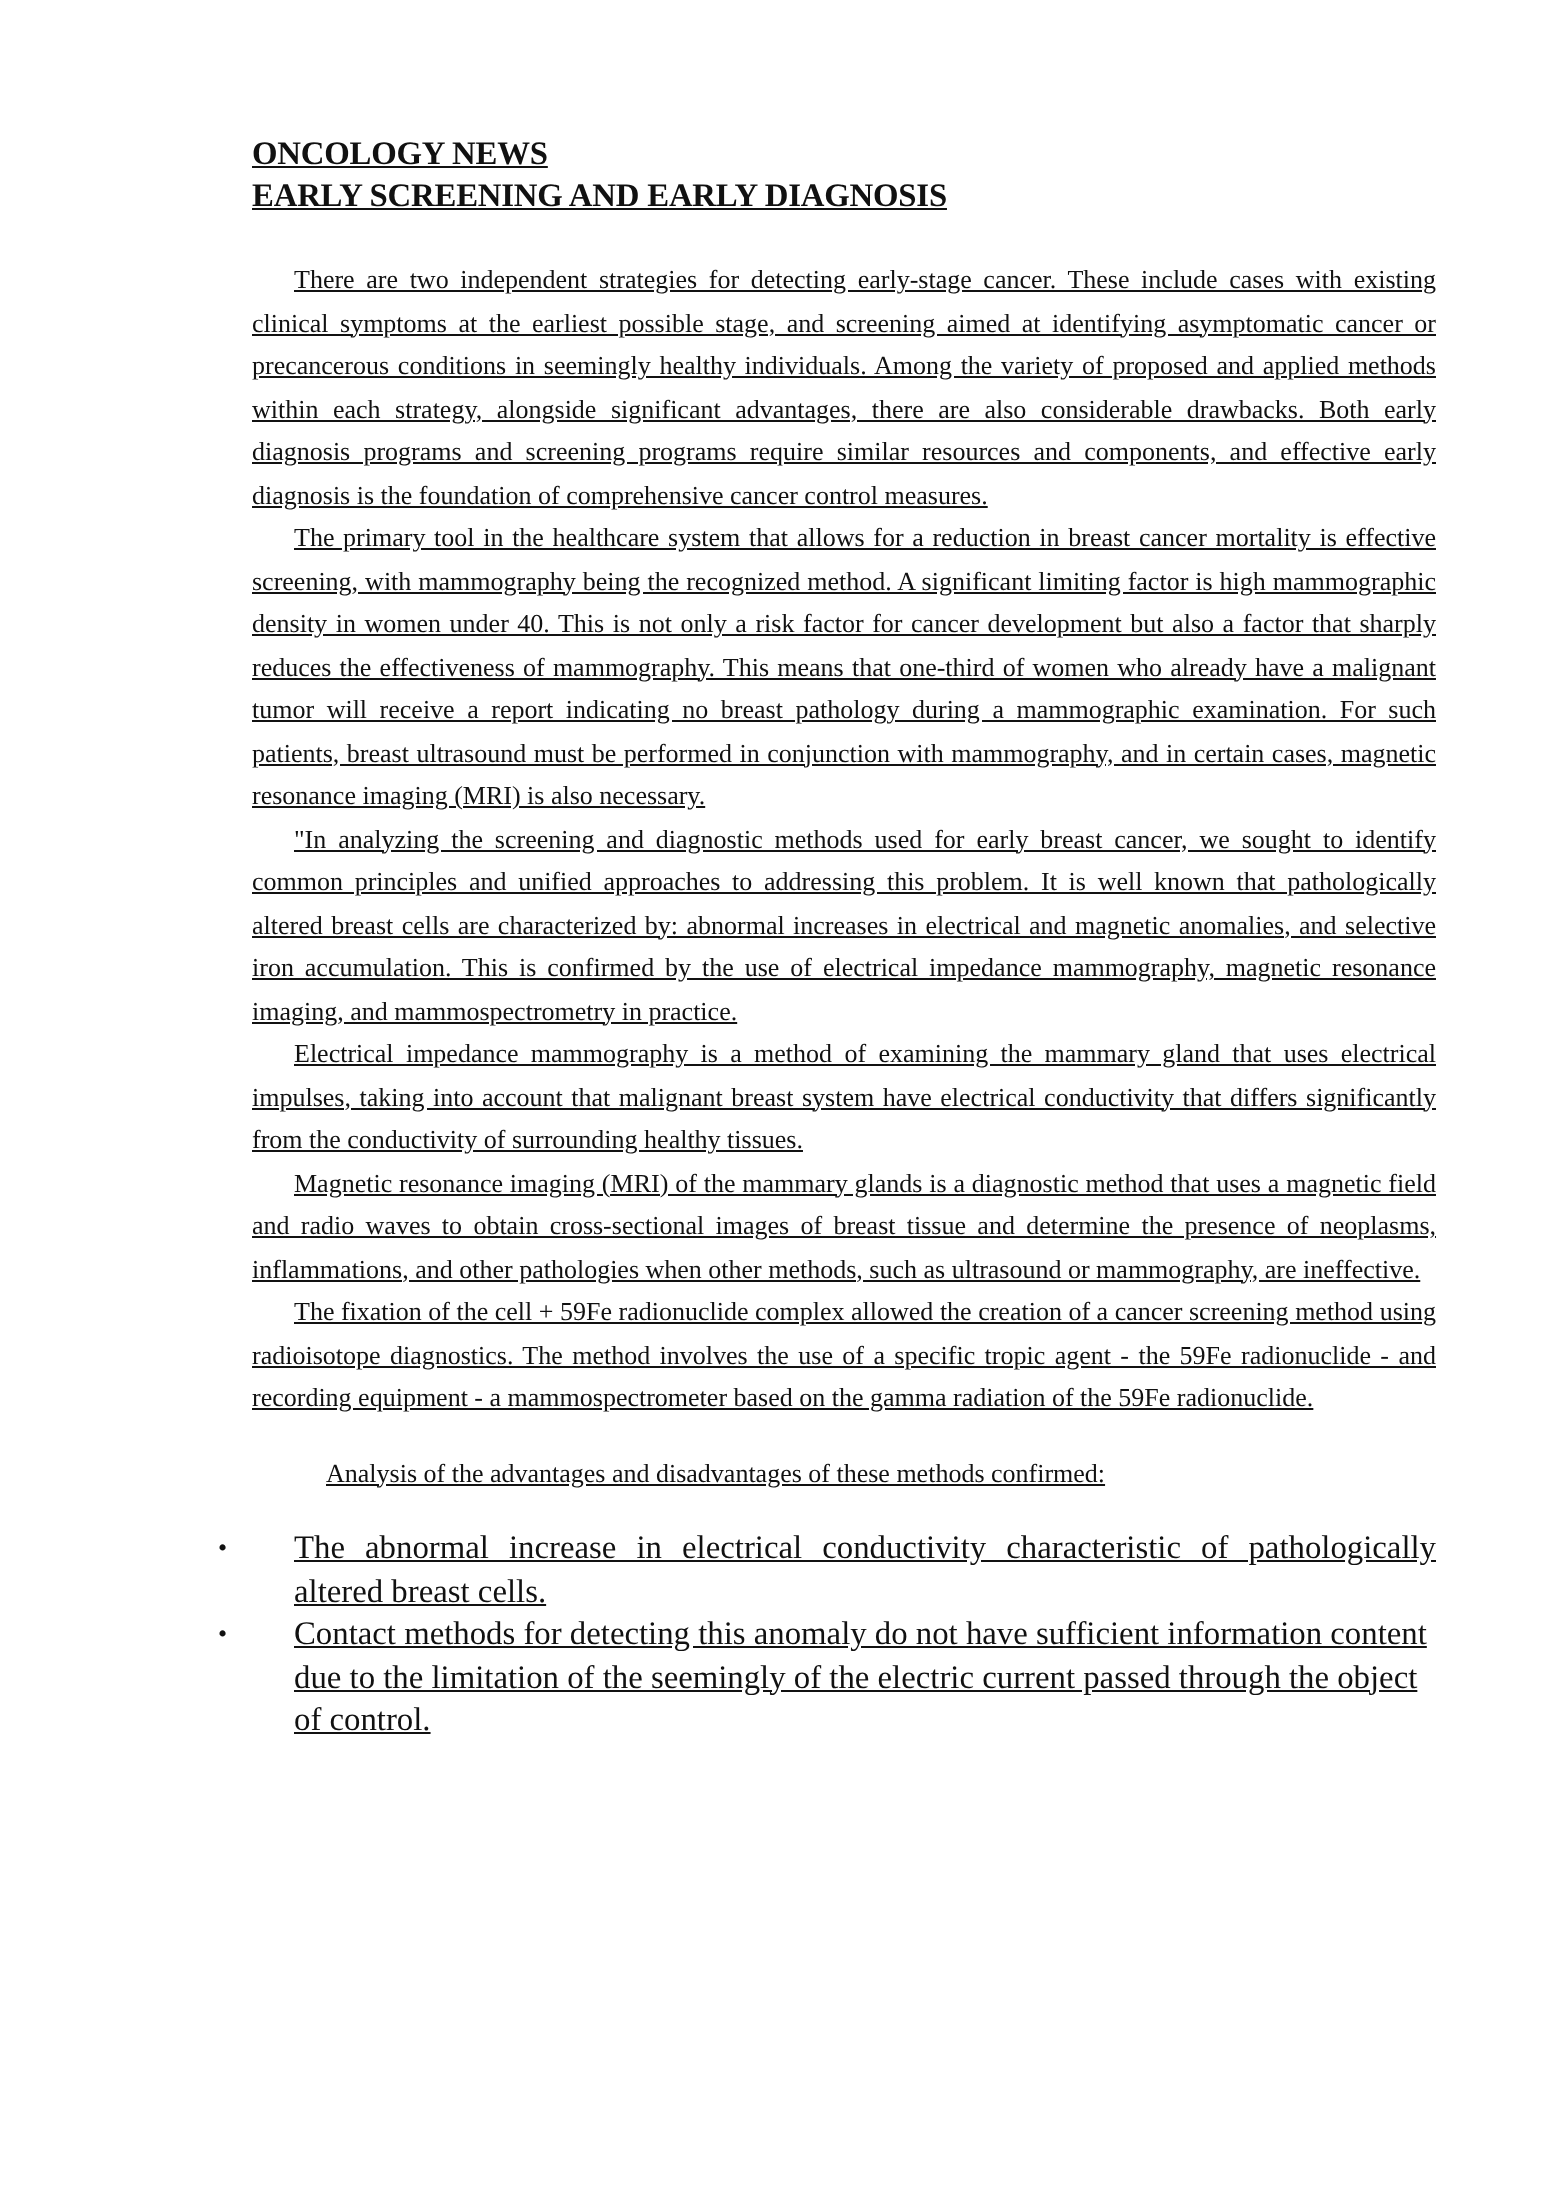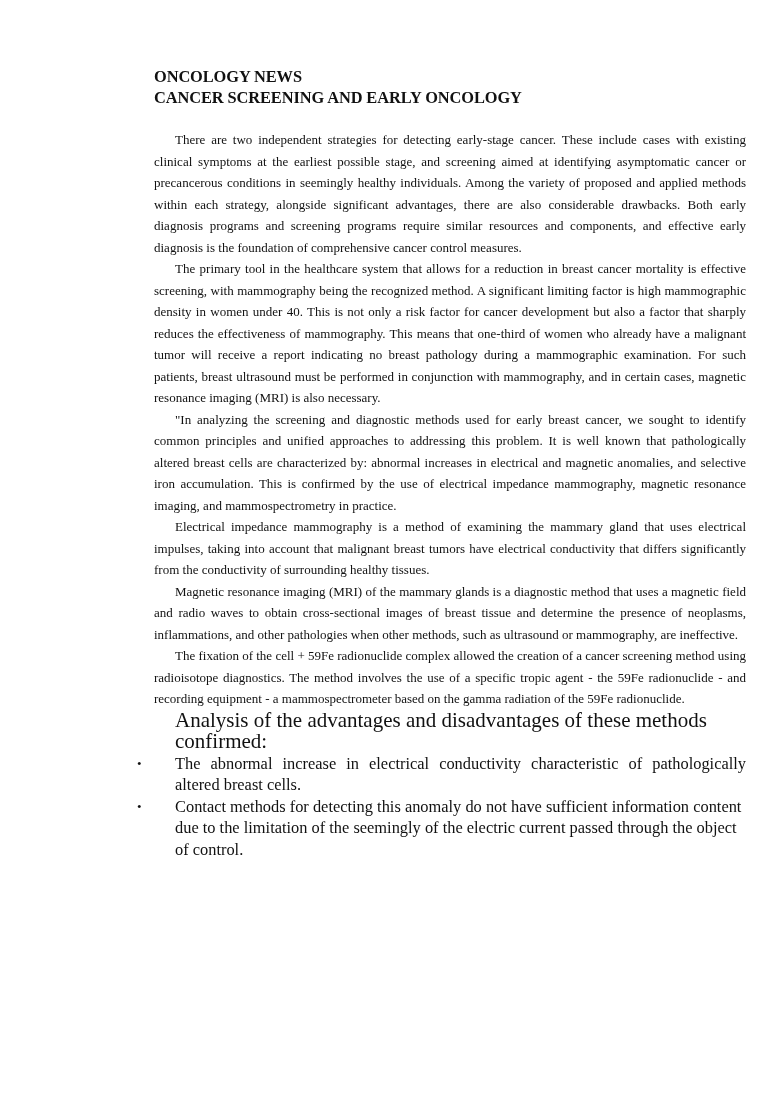--- a/index.html
+++ b/index.html
@@ -10,23 +10,24 @@
     body {
       width: 782px;
       height: 1104px;
       position: relative;
       overflow: hidden;
       font-family: "Liberation Serif", "DejaVu Serif", serif;
       color: #111111;
     }
     .page {
       position: absolute;
-      left: 154px;
+      left: 126px;
       top: 66px;
       width: 592px;
+      text-decoration: underline;
     }
     .heading {
       font-weight: bold;
       font-size: 16.4px;
       line-height: 21px;
       margin: 0;
       letter-spacing: -0.1px;
     }
     .heading-block {
       margin-bottom: 21px;
@@ -36,23 +37,23 @@
       line-height: 21.5px;
       text-align: justify;
       text-indent: 21px;
       margin: 0;
       hyphens: none;
     }
     .para.last-left {
       text-align-last: left;
     }
     .intro-line {
-      font-size: 21px;
+      font-size: 13px;
       line-height: 21.5px;
-      margin: 0;
+      margin: 16px;
       padding-left: 21px;
     }
     ul.bullets {
       list-style: none;
       margin: 0;
       padding: 0;
     }
     ul.bullets li {
       position: relative;
       padding-left: 21px;
@@ -69,27 +70,27 @@
       display: block;
       text-align: justify;
     }
   </style>
 </head>
 <body>
 
 <div class="page">
   <div class="heading-block">
     <p class="heading">ONCOLOGY NEWS</p>
-    <p class="heading">CANCER SCREENING AND EARLY ONCOLOGY</p>
+    <p class="heading">EARLY SCREENING AND EARLY DIAGNOSIS</p>
   </div>
 
   <p class="para last-left">There are two independent strategies for detecting early-stage cancer. These include cases with existing clinical symptoms at the earliest possible stage, and screening aimed at identifying asymptomatic cancer or precancerous conditions in seemingly healthy individuals. Among the variety of proposed and applied methods within each strategy, alongside significant advantages, there are also considerable drawbacks. Both early diagnosis programs and screening programs require similar resources and components, and effective early diagnosis is the foundation of comprehensive cancer control measures.</p>
   <p class="para last-left">The primary tool in the healthcare system that allows for a reduction in breast cancer mortality is effective screening, with mammography being the recognized method. A significant limiting factor is high mammographic density in women under 40. This is not only a risk factor for cancer development but also a factor that sharply reduces the effectiveness of mammography. This means that one-third of women who already have a malignant tumor will receive a report indicating no breast pathology during a mammographic examination. For such patients, breast ultrasound must be performed in conjunction with mammography, and in certain cases, magnetic resonance imaging (MRI) is also necessary.</p>
   <p class="para last-left">"In analyzing the screening and diagnostic methods used for early breast cancer, we sought to identify common principles and unified approaches to addressing this problem. It is well known that pathologically altered breast cells are characterized by: abnormal increases in electrical and magnetic anomalies, and selective iron accumulation. This is confirmed by the use of electrical impedance mammography, magnetic resonance imaging, and mammospectrometry in practice.</p>
-  <p class="para last-left">Electrical impedance mammography is a method of examining the mammary gland that uses electrical impulses, taking into account that malignant breast tumors have electrical conductivity that differs significantly from the conductivity of surrounding healthy tissues.</p>
+  <p class="para last-left">Electrical impedance mammography is a method of examining the mammary gland that uses electrical impulses, taking into account that malignant breast system have electrical conductivity that differs significantly from the conductivity of surrounding healthy tissues.</p>
   <p class="para last-left">Magnetic resonance imaging (MRI) of the mammary glands is a diagnostic method that uses a magnetic field and radio waves to obtain cross-sectional images of breast tissue and determine the presence of neoplasms, inflammations, and other pathologies when other methods, such as ultrasound or mammography, are ineffective.</p>
   <p class="para last-left">The fixation of the cell + 59Fe radionuclide complex allowed the creation of a cancer screening method using radioisotope diagnostics. The method involves the use of a specific tropic agent - the 59Fe radionuclide - and recording equipment - a mammospectrometer based on the gamma radiation of the 59Fe radionuclide.</p>
 
   <p class="intro-line">Analysis of the advantages and disadvantages of these methods confirmed:</p>
 
   <ul class="bullets">
     <li>
       <span class="bullet">•</span>
       <span class="b-text justify" style="text-align-last:left;">The abnormal increase in electrical conductivity characteristic of pathologically altered breast cells.</span>
     </li>

